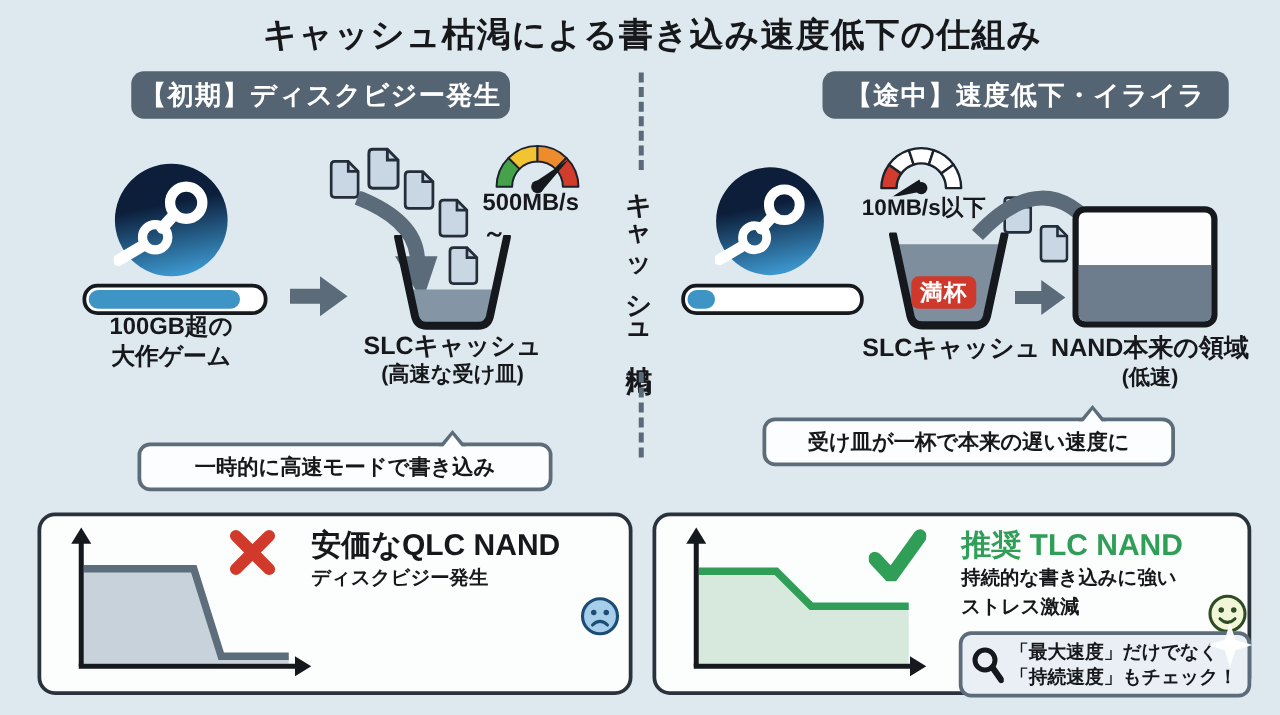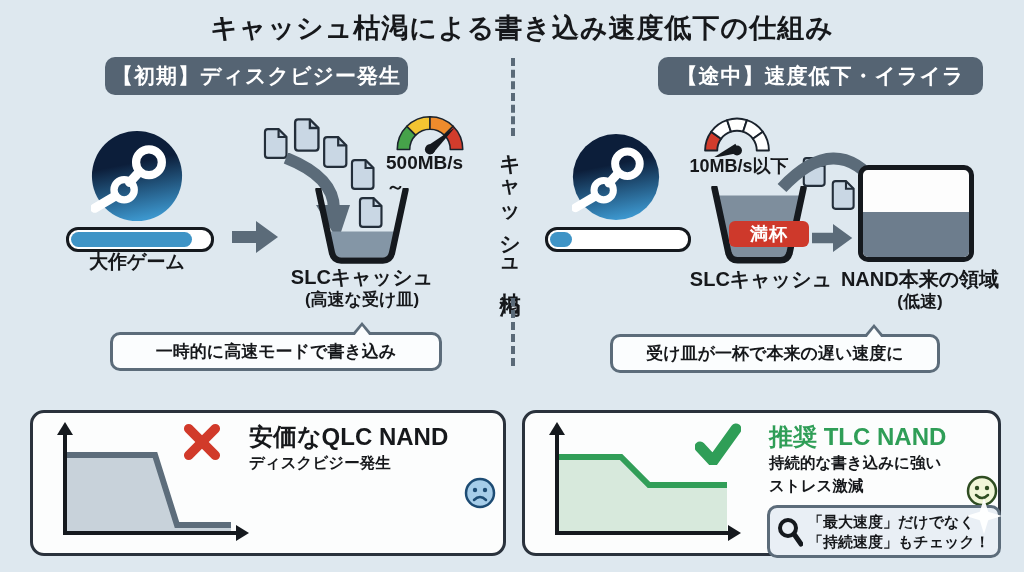--- a/index.html
+++ b/index.html
@@ -46,40 +46,40 @@
   .curve-left{left:280px;top:153px;width:84px;height:90px;}
   .curve-right{left:776px;top:138px;width:128px;height:82px;}
 
   .gauge-left{left:391px;top:107px;width:78px;height:49px;}
   .gauge-right{left:699px;top:109px;width:76px;height:48px;}
   .speed-left{left:386px;top:152px;width:96px;font-size:19px;font-weight:bold;}
   .speed-right{left:688px;top:154px;width:102px;font-size:18px;font-weight:bold;text-align:center;}
 
   .bucket-left{left:312px;top:188px;width:100px;height:78px;}
   .bucket-right{left:708px;top:186px;width:102px;height:80px;}
-  .full-badge{left:729px;top:221px;width:80px;height:26px;background:#ce392b;color:#fff;border-radius:6px;
+  .full-badge{left:729px;top:221px;width:52px;height:26px;background:#ce392b;color:#fff;border-radius:6px;
               font-size:18px;font-weight:bold;display:flex;align-items:center;justify-content:center;letter-spacing:1px;}
 
   .nand-box{left:858px;top:165px;width:106px;height:87px;border:5px solid #15191e;border-radius:10px;
             background:#fdfdfd;overflow:hidden;}
   .nand-fill{position:absolute;left:0;right:0;bottom:0;height:52%;background:#6d7d8d;}
 
   .slc-left{left:282px;top:266px;width:160px;text-align:center;font-weight:bold;}
   .slc-left .l1,.slc-right .l1,.nand-label .l1{font-size:20px;line-height:1.15;}
   .slc-left .l2,.nand-label .l2{font-size:17px;line-height:1.25;}
   .slc-right{left:686px;top:268px;width:150px;text-align:center;font-weight:bold;}
   .nand-label{left:840px;top:268px;width:160px;text-align:center;font-weight:bold;}
 
   .callout{background:#fbfdfe;border:3px solid #5c6c7a;border-radius:10px;display:flex;align-items:center;
            justify-content:center;font-size:17px;font-weight:bold;}
   .callout::before{content:"";position:absolute;top:-13px;left:var(--px);width:0;height:0;
            border-left:11px solid transparent;border-right:11px solid transparent;border-bottom:13px solid #5c6c7a;}
   .callout::after{content:"";position:absolute;top:-9px;left:calc(var(--px) + 3px);width:0;height:0;
            border-left:8px solid transparent;border-right:8px solid transparent;border-bottom:10px solid #fbfdfe;}
-  .callout-left{left:110px;top:332px;width:326px;height:33px;--px:238px;}
+  .callout-left{left:110px;top:354px;width:326px;height:33px;--px:238px;}
   .callout-right{left:610px;top:334px;width:324px;height:33px;--px:250px;}
 
   .bottom-heading{left:0;right:0;top:374px;text-align:center;font-size:21px;font-weight:bold;}
 
   .panel{position:absolute;top:410px;height:140px;background:#fcfdfd;border:3px solid #2a323c;border-radius:14px;}
   .panel-qlc{left:30px;width:470px;}
   .panel-tlc{left:522px;width:473px;}
   .mini-chart{position:absolute;left:12px;top:8px;width:215px;height:124px;}
   .mark-x{position:absolute;left:150px;top:10px;width:38px;height:38px;}
   .mark-check{position:absolute;left:170px;top:10px;width:46px;height:42px;}
@@ -125,20 +125,21 @@
       <circle cx="36" cy="65" r="11" stroke-width="8"></circle>
       <line x1="26" y1="72" x2="4" y2="85" stroke-width="10"></line>
     </g>
   </svg>
 
   <div class="abs progress progress-left">
     <div class="fill"></div>
   </div>
 
   <div class="abs game-label">
+    <div>100GB超の</div>
     <div>大作ゲーム</div>
   </div>
 
   <svg class="abs arrow1" viewBox="0 0 48 32">
     <path d="M0 10 h24 v-10 l22 16 -22 16 v-10 H0 z" fill="#5b6b79"></path>
   </svg>
 
   <svg class="abs file f1" viewBox="0 0 36 46">
     <path d="M4 7 q0-4 4-4 h15 l11 11 v25 q0 4-4 4 H8 q-4 0-4-4 z" fill="#c9d7e4" stroke="#232e3a" stroke-width="3"></path>
     <path d="M23 3 v11 h11" fill="none" stroke="#232e3a" stroke-width="3"></path>

